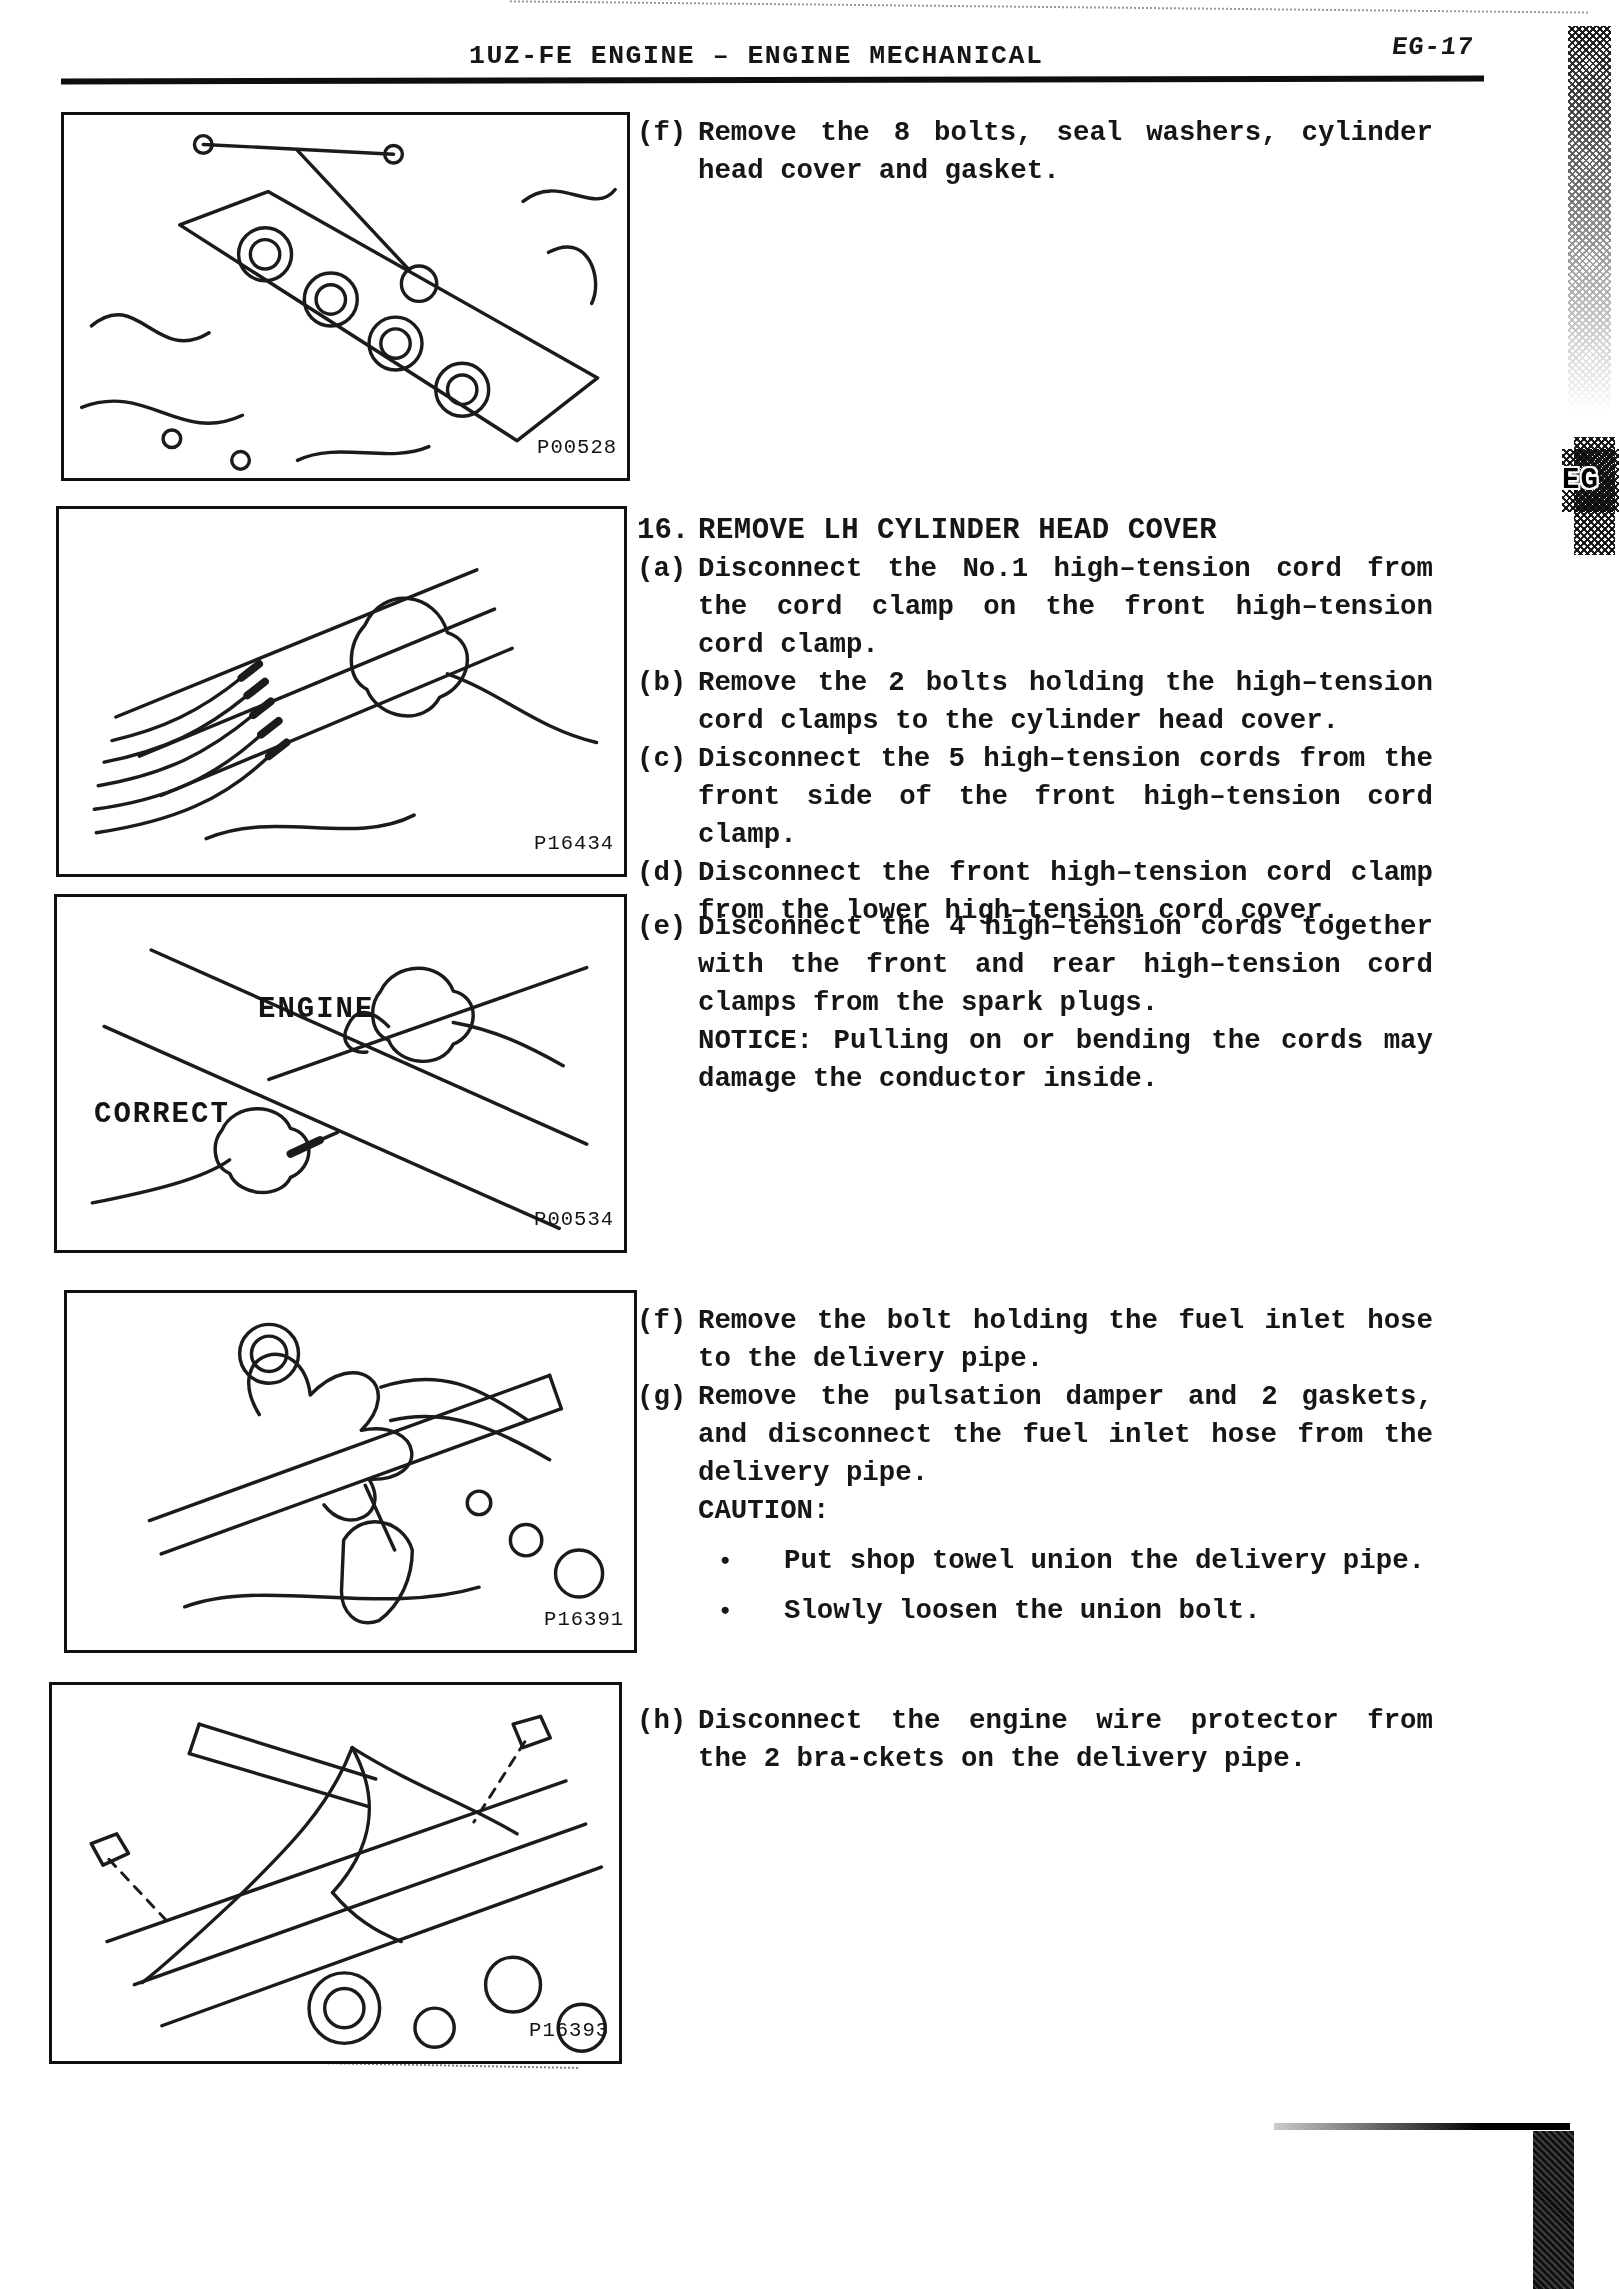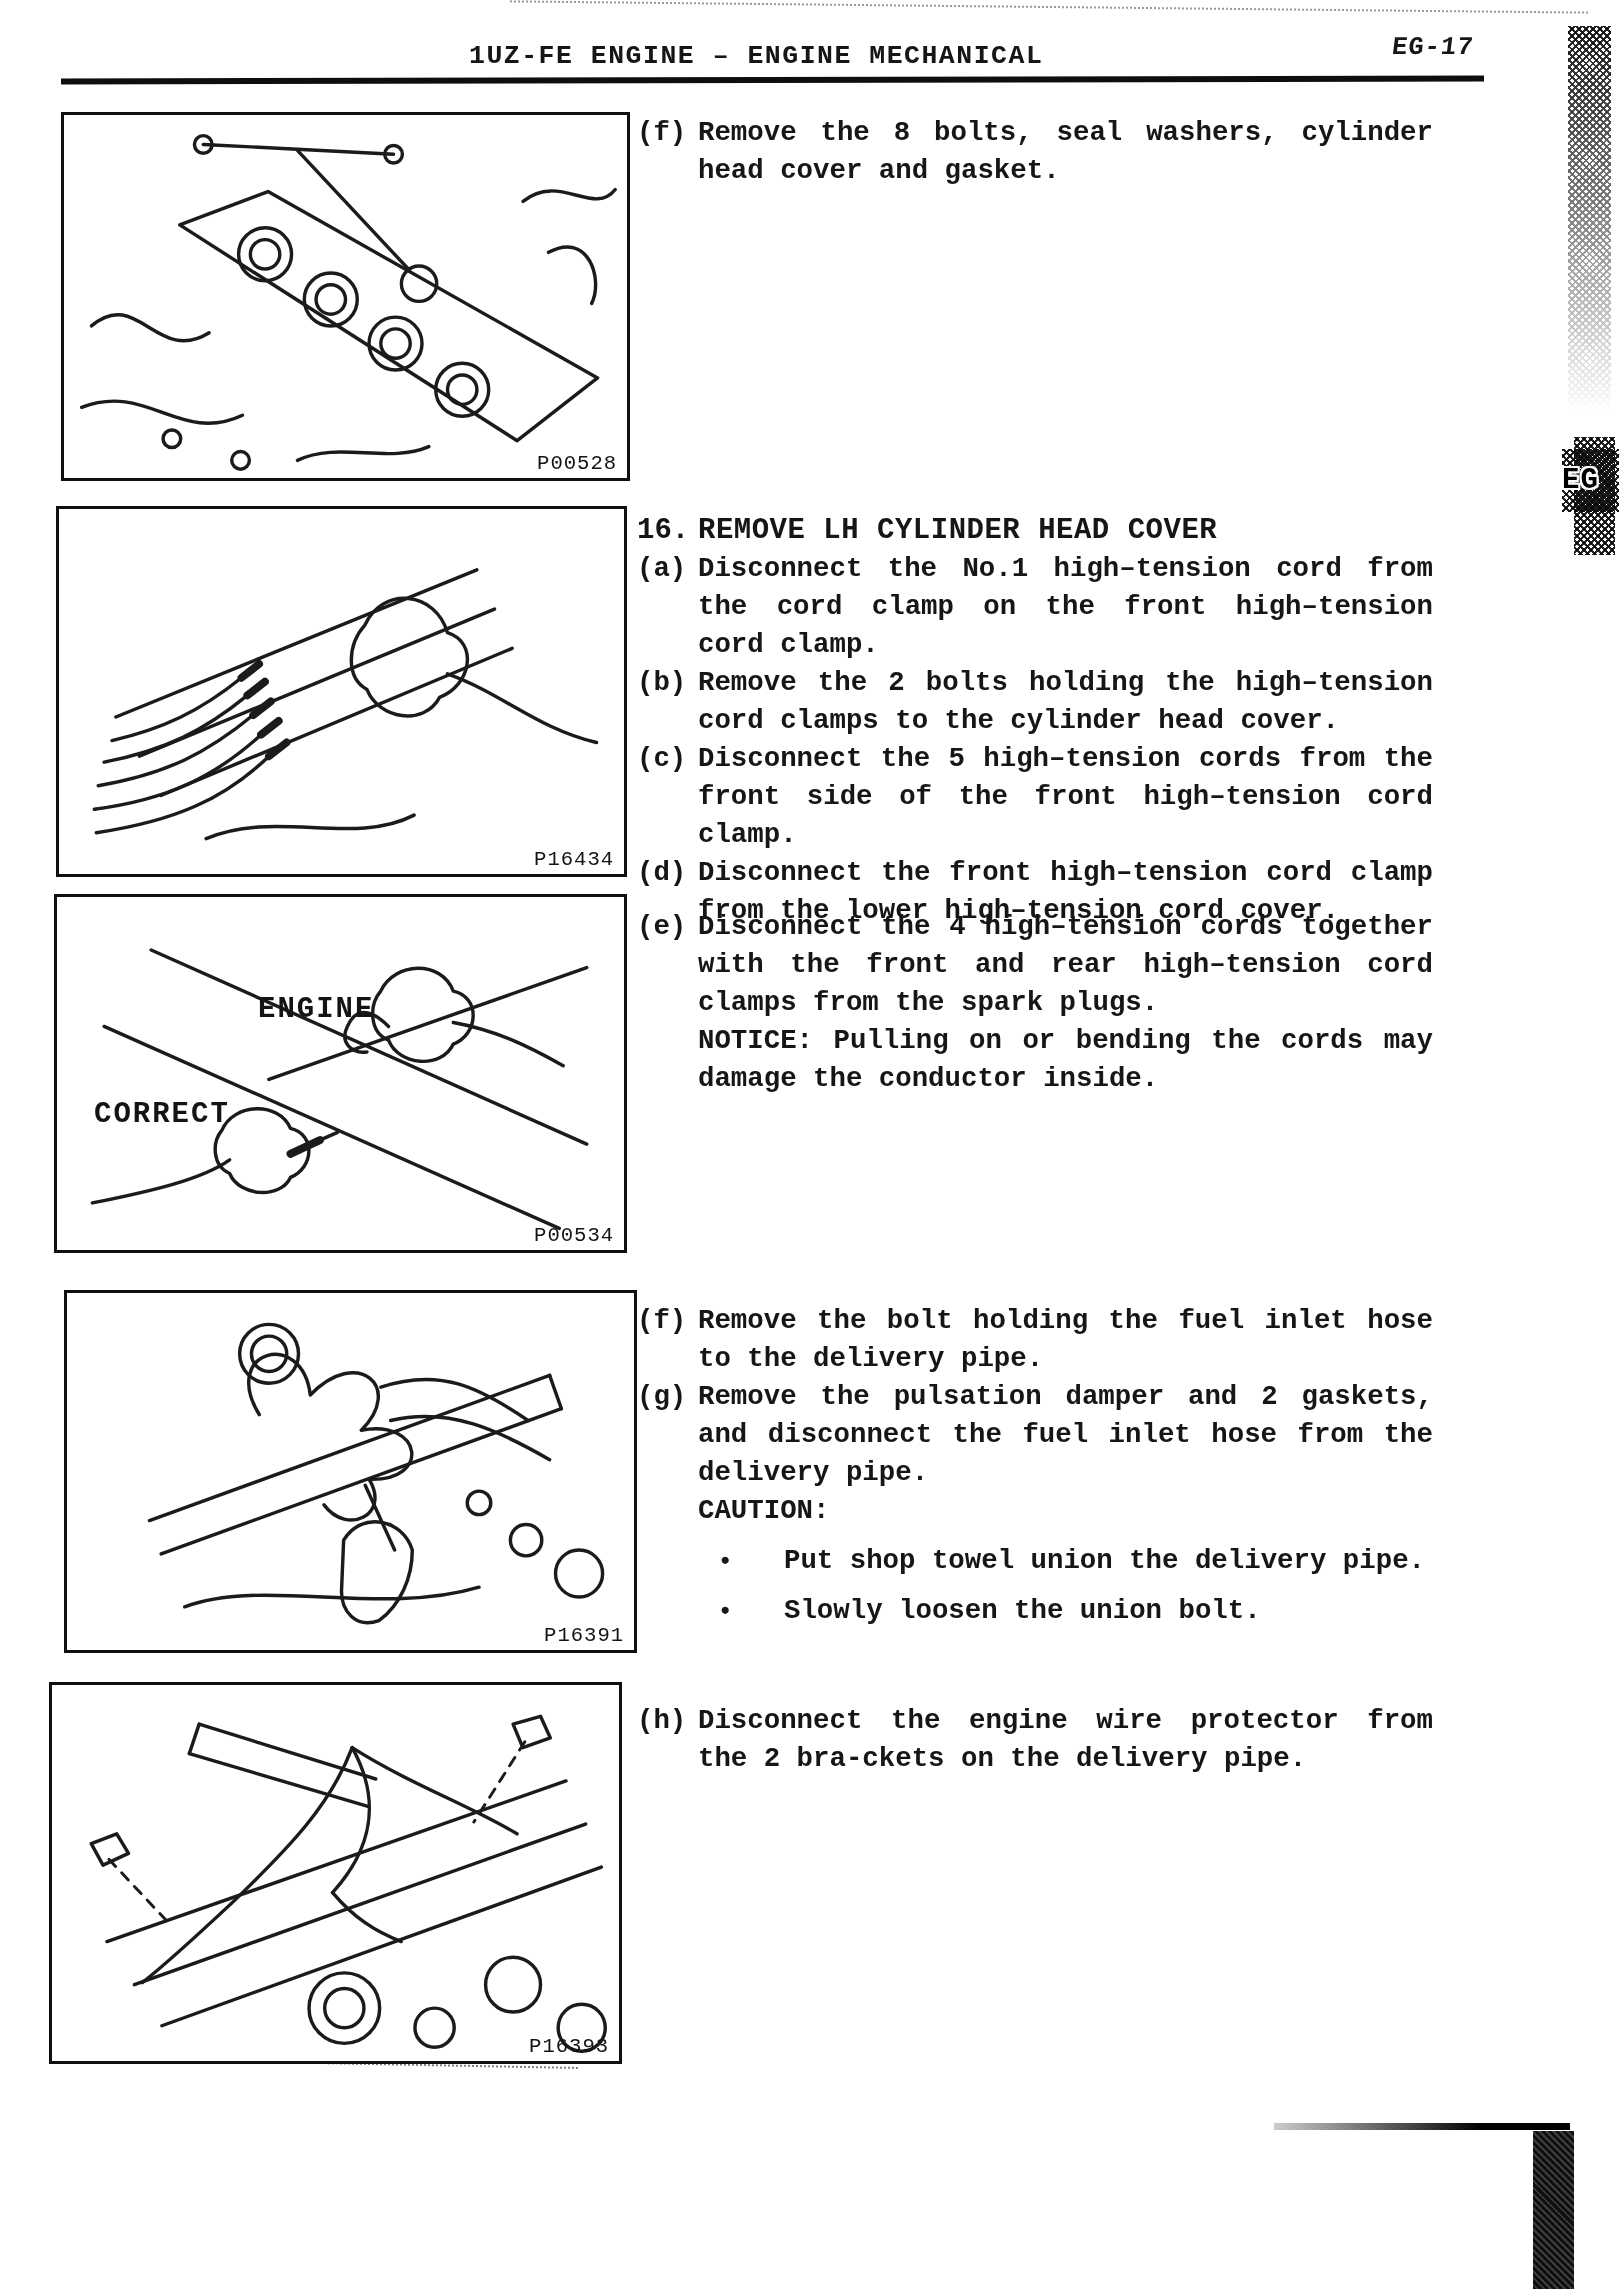--- a/index.html
+++ b/index.html
@@ -27,21 +27,21 @@
   .hdr-rule{
     position:absolute;left:61px;top:77px;width:1423px;height:5.9px;
     background:#0e0e0e;transform:rotate(-0.12deg);
   }
   
   .fig{
     position:absolute;border:3.9px solid #101010;background:#fff;
   }
   .fig svg{position:absolute;left:0;top:0;width:100%;height:100%;}
   .fig .code{
-    position:absolute;right:9.8px;bottom:3px;
+    position:absolute;right:9.8px;bottom:19px;
     font-size:20.6px;font-weight:400;letter-spacing:1px;color:#131313;
   }
   .fig-label{
     position:absolute;font-size:29px;font-weight:700;letter-spacing:2px;color:#141414;
     white-space:nowrap;
   }
   .art{stroke:#1b1b1b;stroke-width:3.5;fill:none;stroke-linecap:round;stroke-linejoin:round;}
   .art-thick{stroke:#1b1b1b;stroke-width:8;fill:none;stroke-linecap:round;}
   .art-dash{stroke:#1b1b1b;stroke-width:3;fill:none;stroke-dasharray:10 9;stroke-linecap:round;}
   

